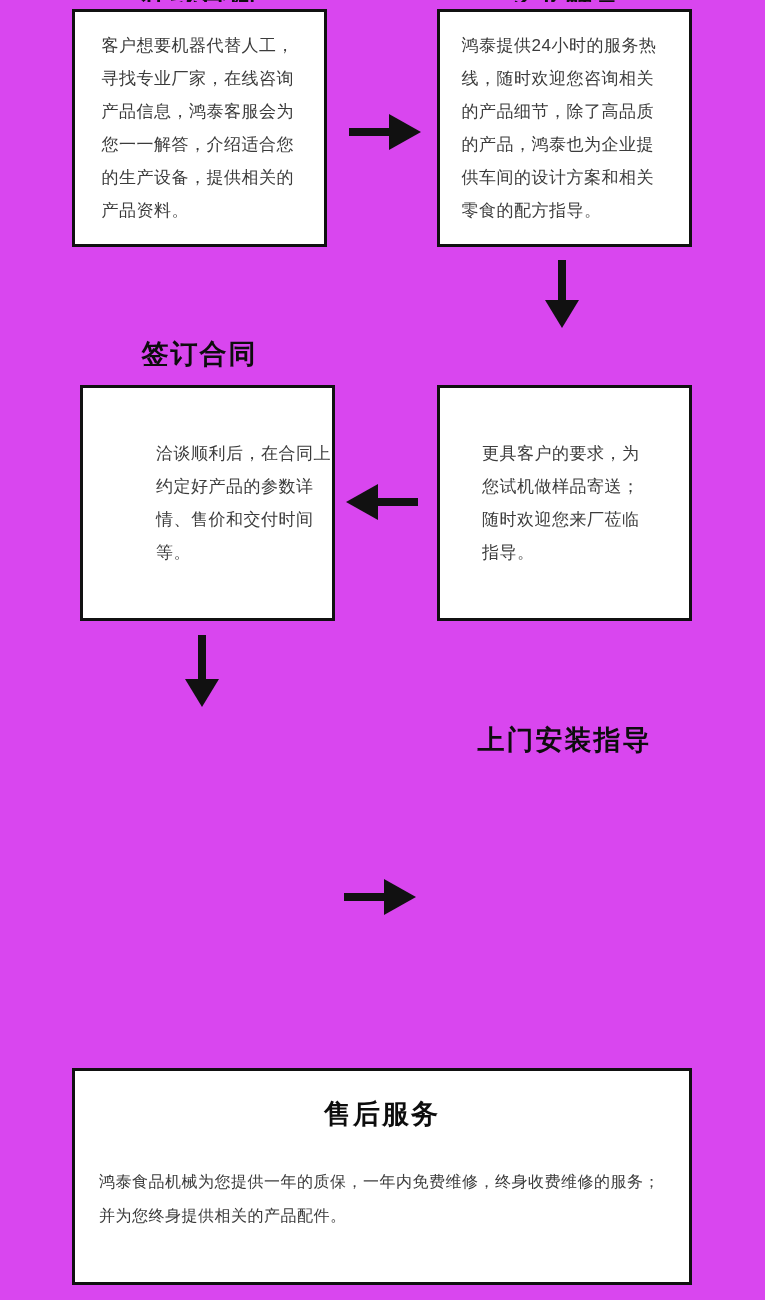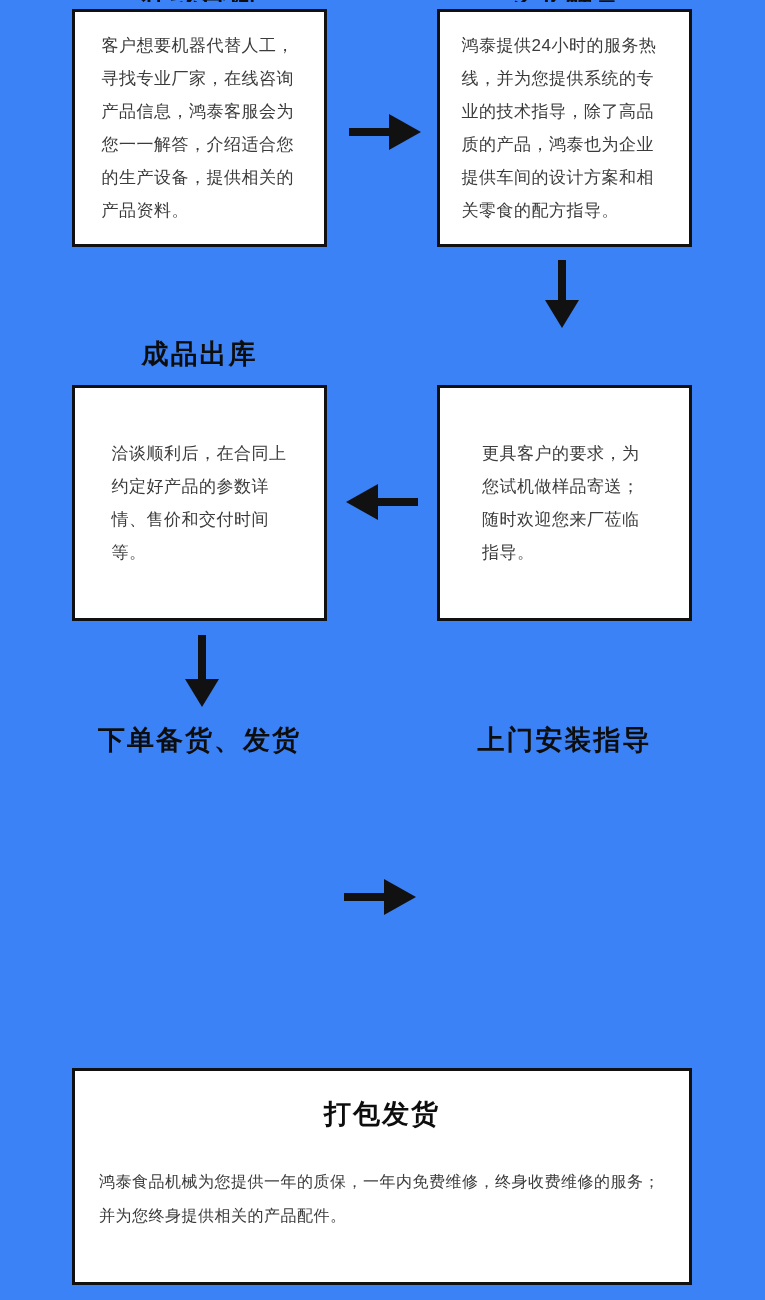--- a/index.html
+++ b/index.html
@@ -10,21 +10,21 @@
   }
   body {
     font-family: "Liberation Sans", "DejaVu Sans", sans-serif;
     color: #1a1a1a;
   }
   #page {
     position: relative;
     width: 765px;
     height: 1300px;
     margin: 0 auto;
-    background: #3b82f6;
+    background: #d946ef;
     overflow: hidden;
   }
 
   
   .abs { position: absolute; box-sizing: border-box; }
 
   
   .flow-box {
     border: 3px solid #111111;
     background: #ffffff;
@@ -91,41 +91,41 @@
 
   <div class="abs stage-title-cut" style="left:72px; top:-22px; width:255px; height:24px;">在线咨询</div>
 
   <div class="abs stage-title-cut" style="left:437px; top:-22px; width:255px; height:24px;">专业解答</div>
 
   <div class="abs flow-box" style="left:72px; top:9px; width:255px; height:238px;">
     <div class="box-text" style="width:196px;">客户想要机器代替人工，寻找专业厂家，在线咨询产品信息，鸿泰客服会为您一一解答，介绍适合您的生产设备，提供相关的产品资料。</div>
   </div>
 
   <div class="abs flow-box" style="left:437px; top:9px; width:255px; height:238px;">
-    <div class="box-text" style="width:206px;">鸿泰提供24小时的服务热线，并为您提供系统的专业的技术指导，除了高品质的产品，鸿泰也为企业提供车间的设计方案和相关零食的配方指导。</div>
+    <div class="box-text" style="width:206px;">鸿泰提供24小时的服务热线，随时欢迎您咨询相关的产品细节，除了高品质的产品，鸿泰也为企业提供车间的设计方案和相关零食的配方指导。</div>
   </div>
 
   <div class="abs" style="left:345px; top:108px; width:80px; height:50px;">
     <svg class="arrow" width="80" height="50" viewBox="0 0 80 50" aria-hidden="true">
       <rect x="4" y="20" width="46" height="8" fill="#111111"></rect>
       <polygon points="44,6 76,24 44,42" fill="#111111"></polygon>
     </svg>
   </div>
 
   <div class="abs" style="left:537px; top:258px; width:50px; height:72px;">
     <svg class="arrow" width="50" height="72" viewBox="0 0 50 72" aria-hidden="true">
       <rect x="21" y="2" width="8" height="44" fill="#111111"></rect>
       <polygon points="8,42 42,42 25,70" fill="#111111"></polygon>
     </svg>
   </div>
 
-  <div class="abs stage-title" style="left:72px; top:336px; width:255px;">成品出库</div>
+  <div class="abs stage-title" style="left:72px; top:336px; width:255px;">签订合同</div>
 
 
-  <div class="abs flow-box" style="left:72px; top:385px; width:255px; height:236px;">
+  <div class="abs flow-box" style="left:80px; top:385px; width:255px; height:236px;justify-content:flex-end;">
     <div class="box-text" style="width:176px;">洽谈顺利后，在合同上约定好产品的参数详情、售价和交付时间等。</div>
   </div>
 
   <div class="abs flow-box" style="left:437px; top:385px; width:255px; height:236px;">
     <div class="box-text" style="width:165px;">更具客户的要求，为您试机做样品寄送；随时欢迎您来厂莅临指导。</div>
   </div>
 
   <div class="abs" style="left:342px; top:478px; width:80px; height:50px;">
     <svg class="arrow" width="80" height="50" viewBox="0 0 80 50" aria-hidden="true">
       <rect x="30" y="20" width="46" height="8" fill="#111111"></rect>
@@ -133,31 +133,30 @@
     </svg>
   </div>
 
   <div class="abs" style="left:177px; top:633px; width:50px; height:76px;">
     <svg class="arrow" width="50" height="76" viewBox="0 0 50 76" aria-hidden="true">
       <rect x="21" y="2" width="8" height="48" fill="#111111"></rect>
       <polygon points="8,46 42,46 25,74" fill="#111111"></polygon>
     </svg>
   </div>
 
-  <div class="abs stage-title" style="left:72px; top:722px; width:255px;">下单备货、发货</div>
 
   <div class="abs stage-title" style="left:437px; top:722px; width:255px;">上门安装指导</div>
 
 
 
   <div class="abs" style="left:340px; top:873px; width:80px; height:50px;">
     <svg class="arrow" width="80" height="50" viewBox="0 0 80 50" aria-hidden="true">
       <rect x="4" y="20" width="46" height="8" fill="#111111"></rect>
       <polygon points="44,6 76,24 44,42" fill="#111111"></polygon>
     </svg>
   </div>
 
   <div class="abs after-box" style="left:72px; top:1068px; width:620px; height:217px;">
-    <div class="after-title" style="margin-top:25px;">打包发货</div>
+    <div class="after-title" style="margin-top:25px;">售后服务</div>
     <div class="after-text" style="margin:33px 24px 0 24px;">鸿泰食品机械为您提供一年的质保，一年内免费维修，终身收费维修的服务；并为您终身提供相关的产品配件。</div>
   </div>
 
 </div>
 
 </body></html>

